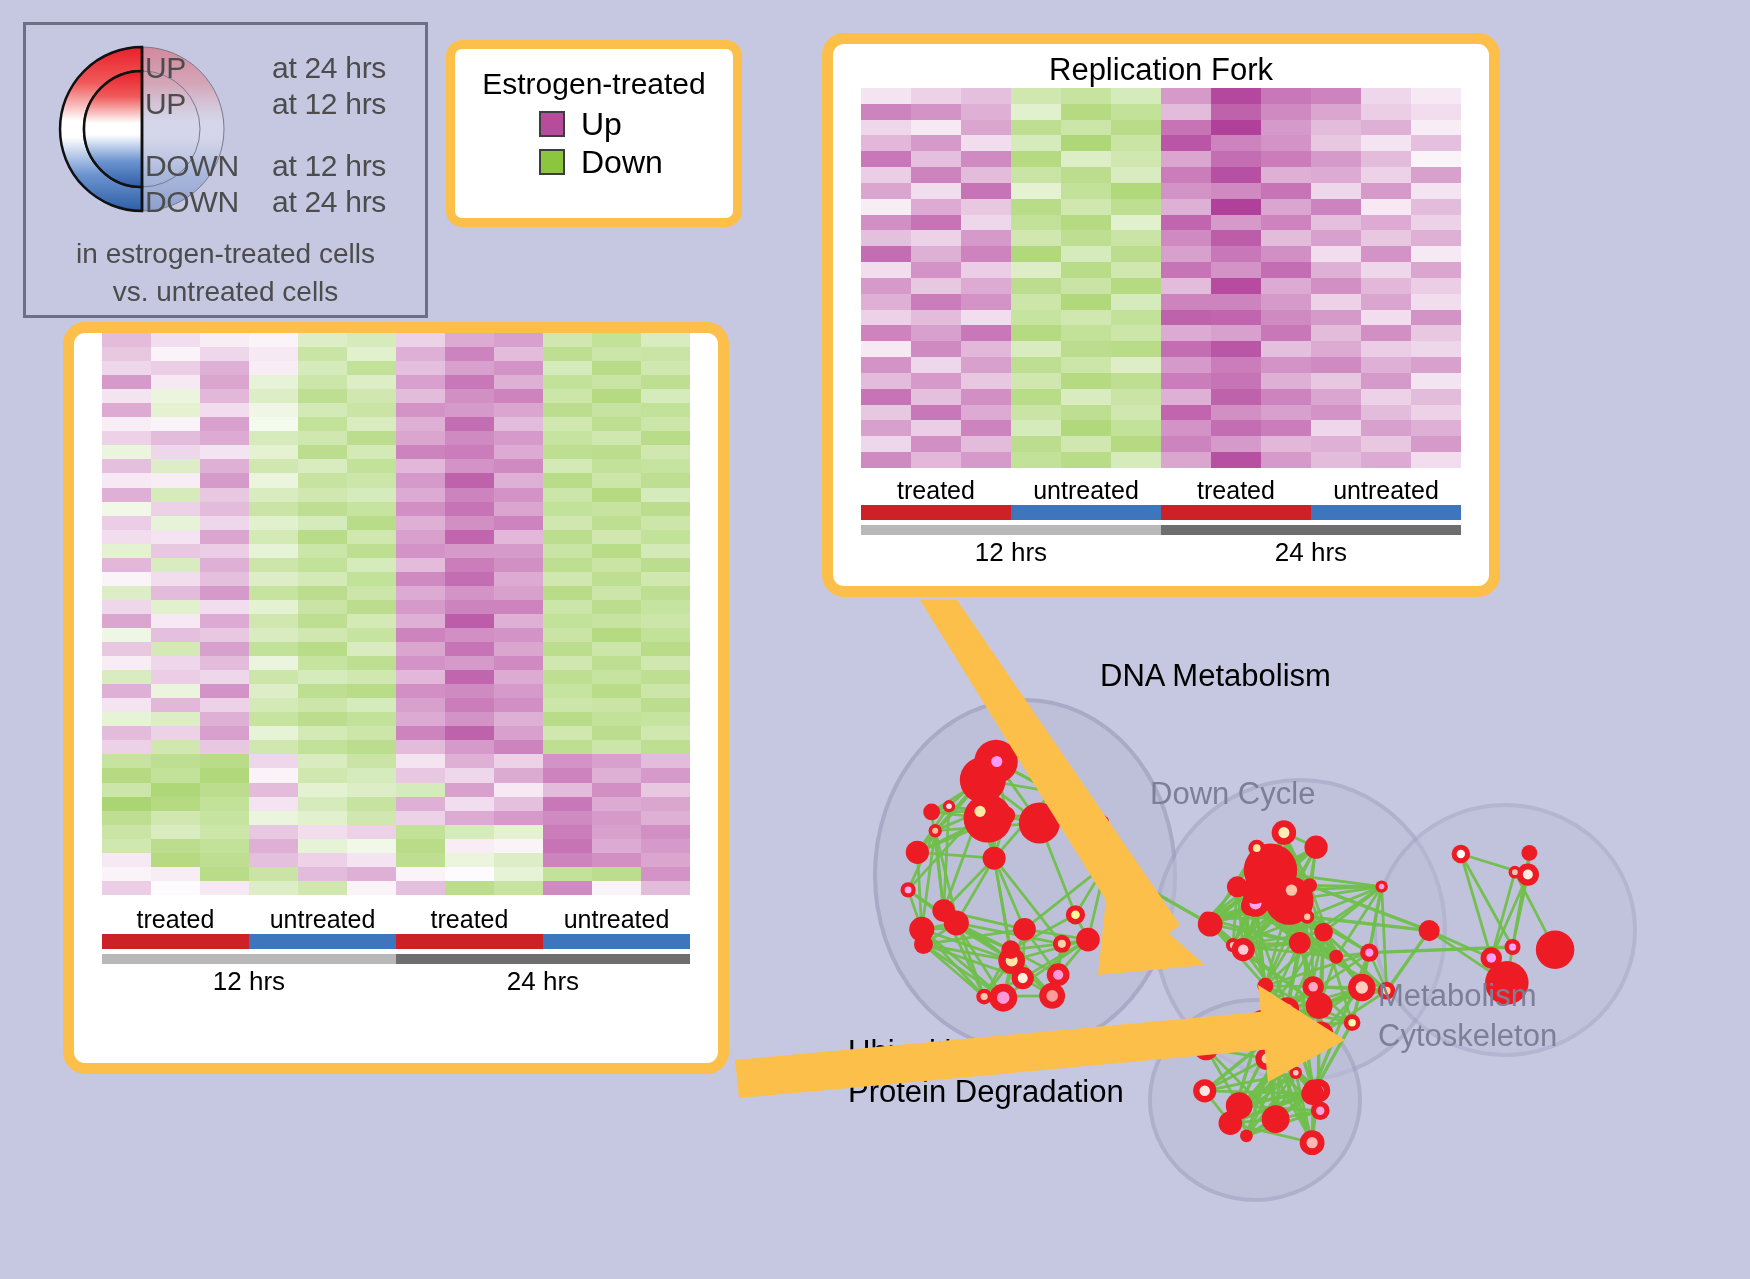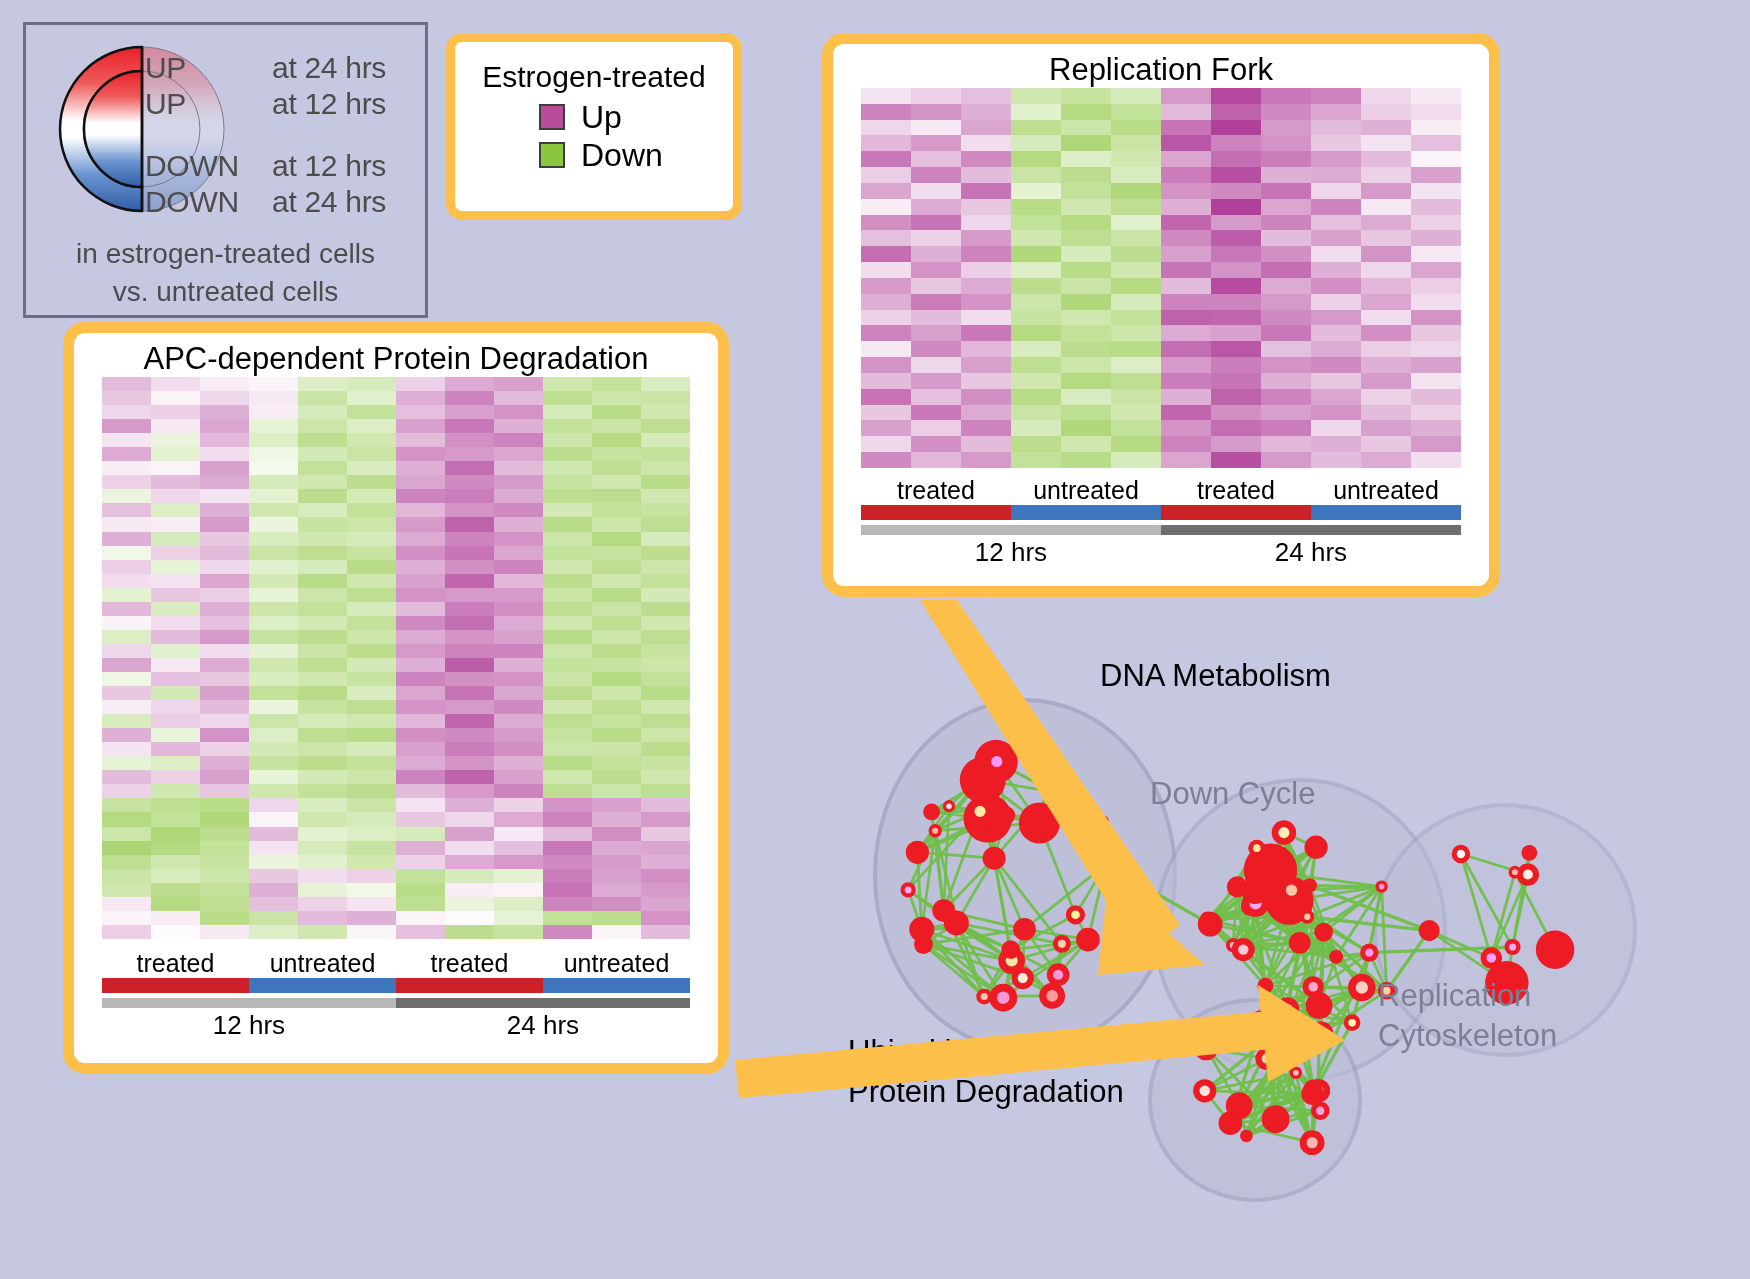--- a/index.html
+++ b/index.html
@@ -21,21 +21,21 @@
   .wheel-svg{display:block;}
   .wheel-lbl{
     position:absolute;color:#4c4c4c;font-size:30px;letter-spacing:-.3px;white-space:nowrap;
   }
   .wheel-sub{
     position:absolute;left:0;right:0;text-align:center;color:#4c4c4c;font-size:28px;line-height:38px;
   }
 
   
   #ud-legend{
-    position:absolute;left:446px;top:33px;width:296px;height:187px;
+    position:absolute;left:446px;top:40px;width:296px;height:187px;
     background:#ffffff;border:9px solid #fcbf49;border-radius:16px;box-sizing:border-box;
     padding-top:16px;
   }
   #ud-title{color:#000;font-size:30px;line-height:38px;text-align:center;padding:0 6px;}
   .ud-row{display:flex;align-items:center;gap:16px;margin-left:84px;margin-top:4px;}
   .swatch{width:26px;height:26px;border:2px solid #3d3d3d;box-sizing:border-box;}
   .ud-txt{font-size:32px;color:#000;line-height:34px;}
 
   
   .panel{
@@ -445,21 +445,20 @@
           <div style="background: rgb(110, 110, 110); flex: 1 1 0%;"></div>
         </div>
       <div class="time-labels">
         <span style="flex:1">12 hrs</span>
         <span style="flex:1">24 hrs</span>
       </div>
     </div>
   </div>
 
   <div class="panel" id="panel-apc">
-    <div class="panel-title">APC-dependent Protein Degradation</div>
     <div style="padding:0 28px;">
       <div class="heat" id="heat-apc" style="grid-template-columns: repeat(12, 1fr); grid-auto-rows: 14.05px;">
           <div style="background: rgb(227, 188, 219);"></div>
           <div style="background: rgb(241, 221, 237);"></div>
           <div style="background: rgb(248, 237, 245);"></div>
           <div style="background: rgb(250, 244, 249);"></div>
           <div style="background: rgb(221, 238, 198);"></div>
           <div style="background: rgb(214, 235, 187);"></div>
           <div style="background: rgb(237, 210, 231);"></div>
           <div style="background: rgb(220, 170, 210);"></div>
@@ -1494,21 +1493,21 @@
         <circle cx="439.1805787554793" cy="505.7539103126467" r="13.39863610612165" fill="#ed1c24"></circle>
         <circle cx="406.10018786512774" cy="448.0649862396163" r="12.30289459522017" fill="#ed1c24"></circle>
         <circle cx="406.10018786512774" cy="448.0649862396163" r="5.536302567849077" fill="rgba(255,181,220,1)"></circle>
         <circle cx="430.3681308868317" cy="523.1513936500987" r="11.79819512637248" fill="#ed1c24"></circle>
         <circle cx="520.2547340300927" cy="510.69578693399063" r="9.31018161927824" fill="#ed1c24"></circle>
         <circle cx="520.2547340300927" cy="510.69578693399063" r="4.189581728675208" fill="rgba(255,161,223,1)"></circle>
       </svg>
     <div class="net-lbl" id="lbl-dna">DNA Metabolism</div>
     <div class="net-lbl" id="lbl-cellcycle">Down Cycle</div>
     <div class="net-lbl" id="lbl-micro">
-      <div>Replication</div>
+      <div>Metabolism</div>
       <div>Cytoskeleton</div>
     </div>
     <div class="net-lbl" id="lbl-ubiq">
       <div>Ubiquitin-dependent</div>
       <div>Protein Degradation</div>
     </div>
   </div>
 
   <svg id="connectors" viewBox="0 0 1750 1279">
 

